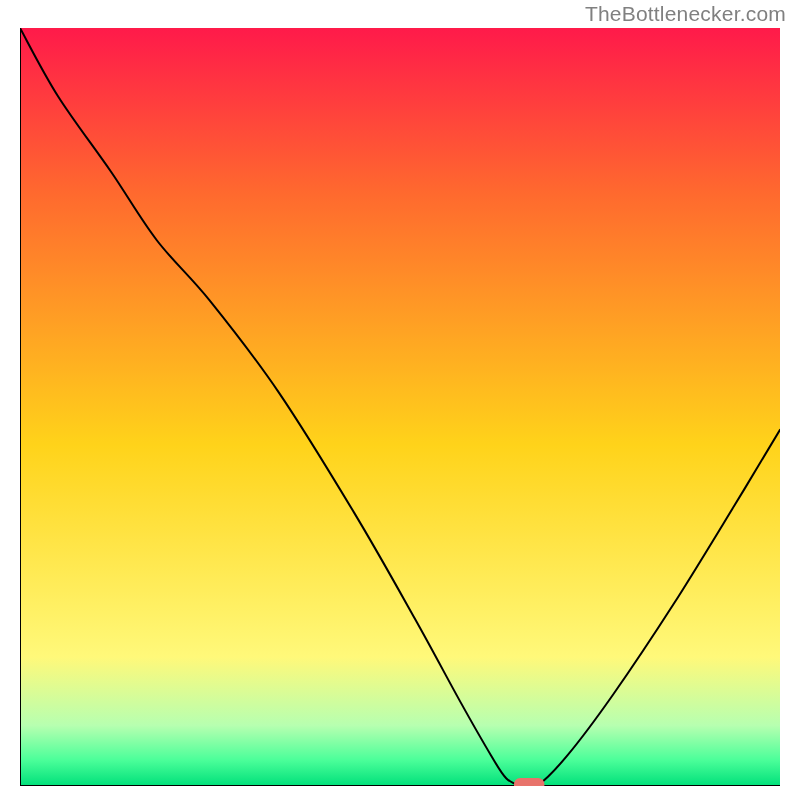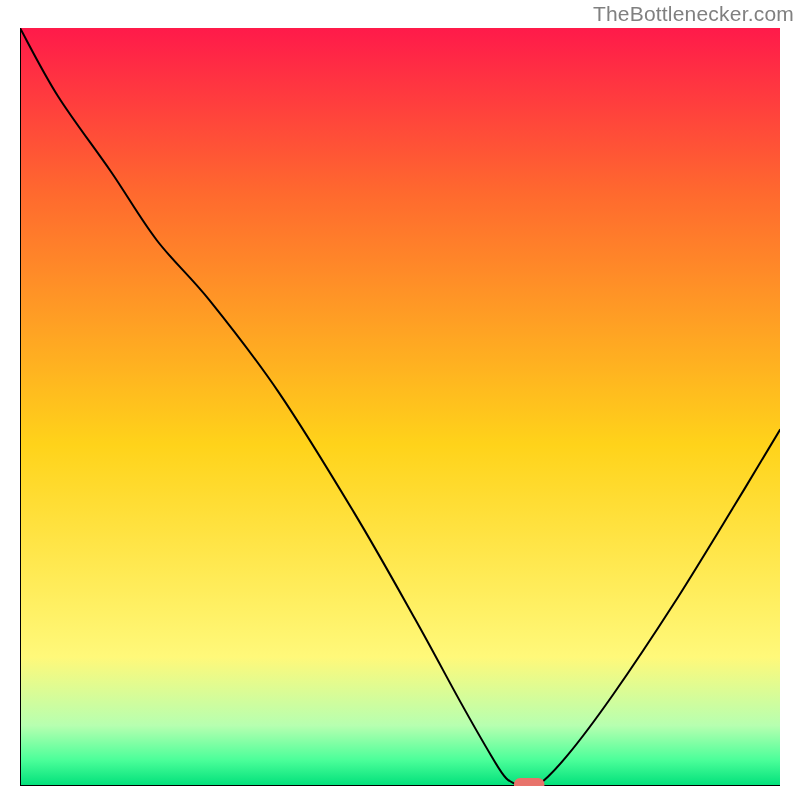--- a/index.html
+++ b/index.html
@@ -12,21 +12,21 @@
     font-family: Arial, Helvetica, sans-serif;
   }
   .chart-wrap {
     position: relative;
     width: 800px;
     height: 800px;
   }
   .attribution {
     position: absolute;
     top: 2px;
-    right: 6px;
+    right: 14px;
     color: #808080;
     font-size: 21px;
     font-weight: normal;
     letter-spacing: 0.2px;
     user-select: none;
   }
   .plot-area {
     position: absolute;
     left: 20px;
     top: 28px;

